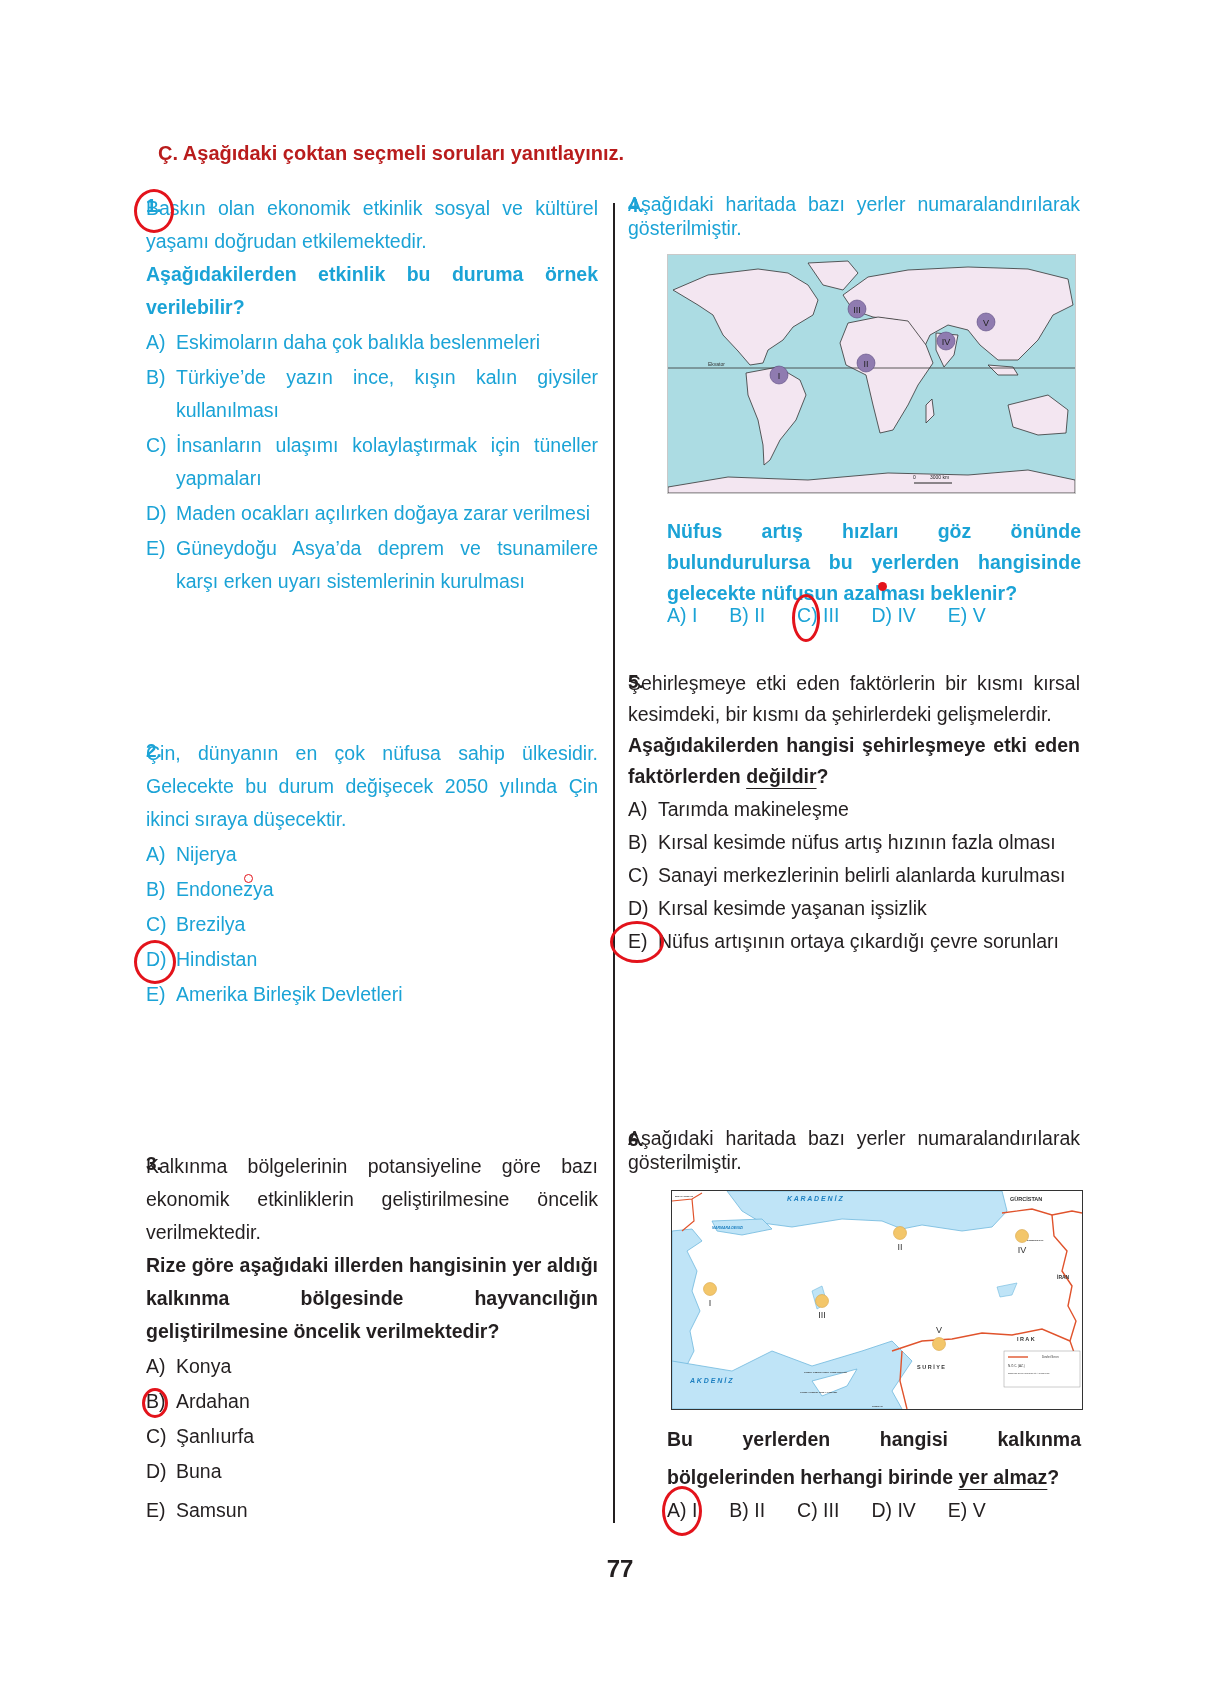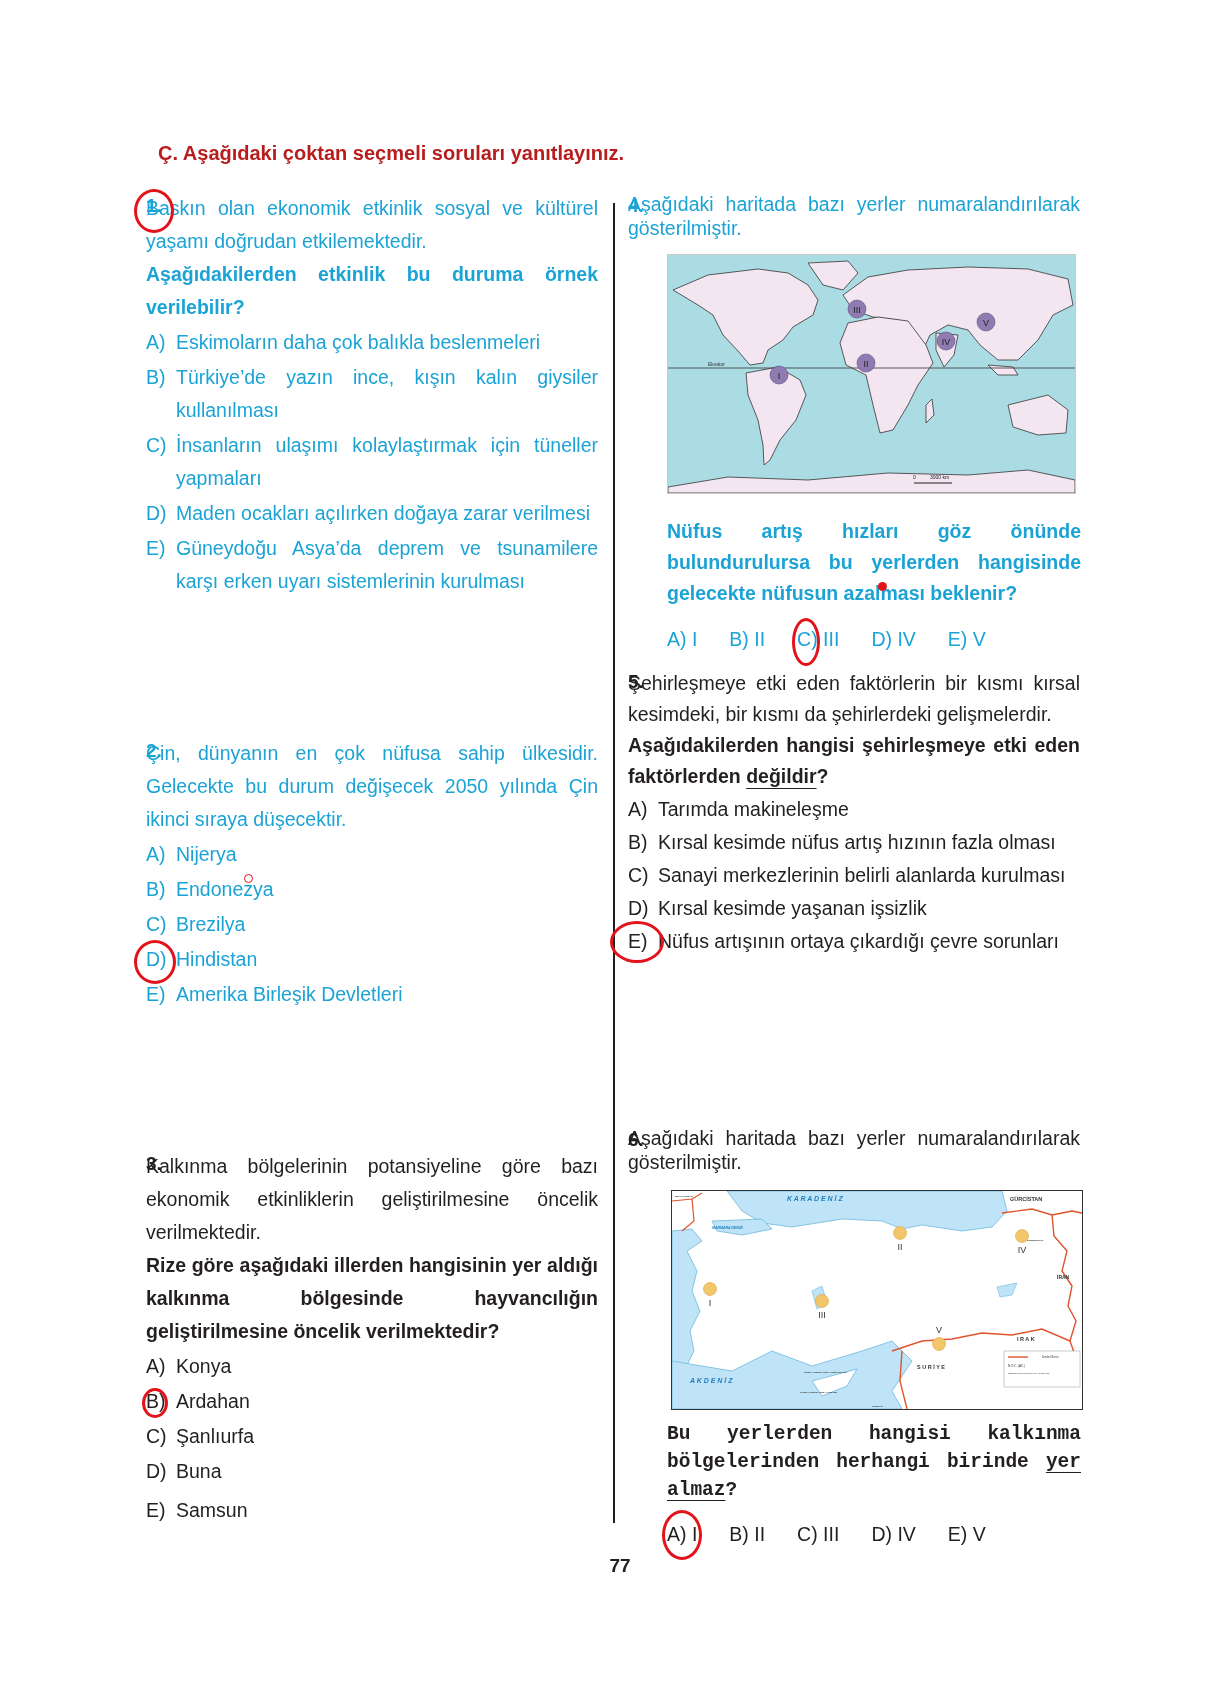--- a/index.html
+++ b/index.html
@@ -10,26 +10,26 @@
   .qnum{position:absolute;left:0;top:0;font-weight:bold;font-size:19px;}
   .qbody{font-size:19.5px;line-height:33px;}
   .blue{color:#1ba3d6;}
   .blue .qnum{color:#1ba3d6;}
   .dark{color:#231f20;}
   .stem{text-align:justify;}
   .bold{font-weight:bold;}
   .opt{display:flex;line-height:33px;text-align:justify;margin-top:2px;}
   .opt .lbl{width:30px;flex:none;position:relative;}
   .opt .txt{flex:1;}
-  .inline-opts{display:flex;gap:0;font-size:19.5px;line-height:33px;margin-top:24px;}
+  .inline-opts{display:flex;gap:0;font-size:19.5px;line-height:33px;}
   .inline-opts span.o{position:relative;display:inline-block;margin-right:32px;}
   .circle{position:absolute;border:3px solid #e3131b;border-radius:50%;pointer-events:none;}
   .divider{position:absolute;left:613px;top:203px;width:2px;height:1320px;background:#231f20;}
   .u{text-decoration:underline;text-underline-offset:5px;}
-  .pagenum{left:600px;top:1555px;font-size:19px;font-weight:bold;width:40px;text-align:center;}
+  .pagenum{left:600px;top:1555px;font-size:24px;font-weight:bold;width:40px;text-align:center;}
   .map{position:absolute;overflow:hidden;}
   .dot{position:absolute;width:12px;height:12px;border-radius:50%;background:#e3131b;}
 </style>
 </head>
 <body>
 
 <div class="abs section-title">Ç. Aşağıdaki çoktan seçmeli soruları yanıtlayınız.</div>
 
 <div class="divider"></div>
 
@@ -280,21 +280,21 @@
       <text x="38" y="115">I</text>
       <text x="228" y="59">II</text>
       <text x="150" y="127">III</text>
       <text x="350" y="62">IV</text>
       <text x="267" y="142">V</text>
     </g>
   </svg>
 </div>
 
 <div class="q dark" style="left:667px;top:1420px;width:414px;">
-  <div class="stem bold" style="font-size:19.5px;line-height:28px;font-family:Liberation Mono, monospace;"><span>Bu yerlerden hangisi kalkınma bölgelerinden herhangi birinde </span><span class="u">yer almaz</span><span>?</span></div>
+  <div class="stem bold" style="font-size:19.5px;line-height:38px;"><span>Bu yerlerden hangisi kalkınma bölgelerinden herhangi birinde </span><span class="u">yer almaz</span><span>?</span></div>
 </div>
 <div class="abs inline-opts dark" style="left:667px;top:1494px;">
   <span class="o"><span>A)</span> <span>I</span>
     <span class="circle" style="left:-5px;top:-8px;width:34px;height:44px;"></span></span>
   <span class="o"><span>B)</span> <span>II</span></span>
   <span class="o"><span>C)</span> <span>III</span></span>
   <span class="o"><span>D)</span> <span>IV</span></span>
   <span class="o"><span>E)</span> <span>V</span></span>
 </div>
 

